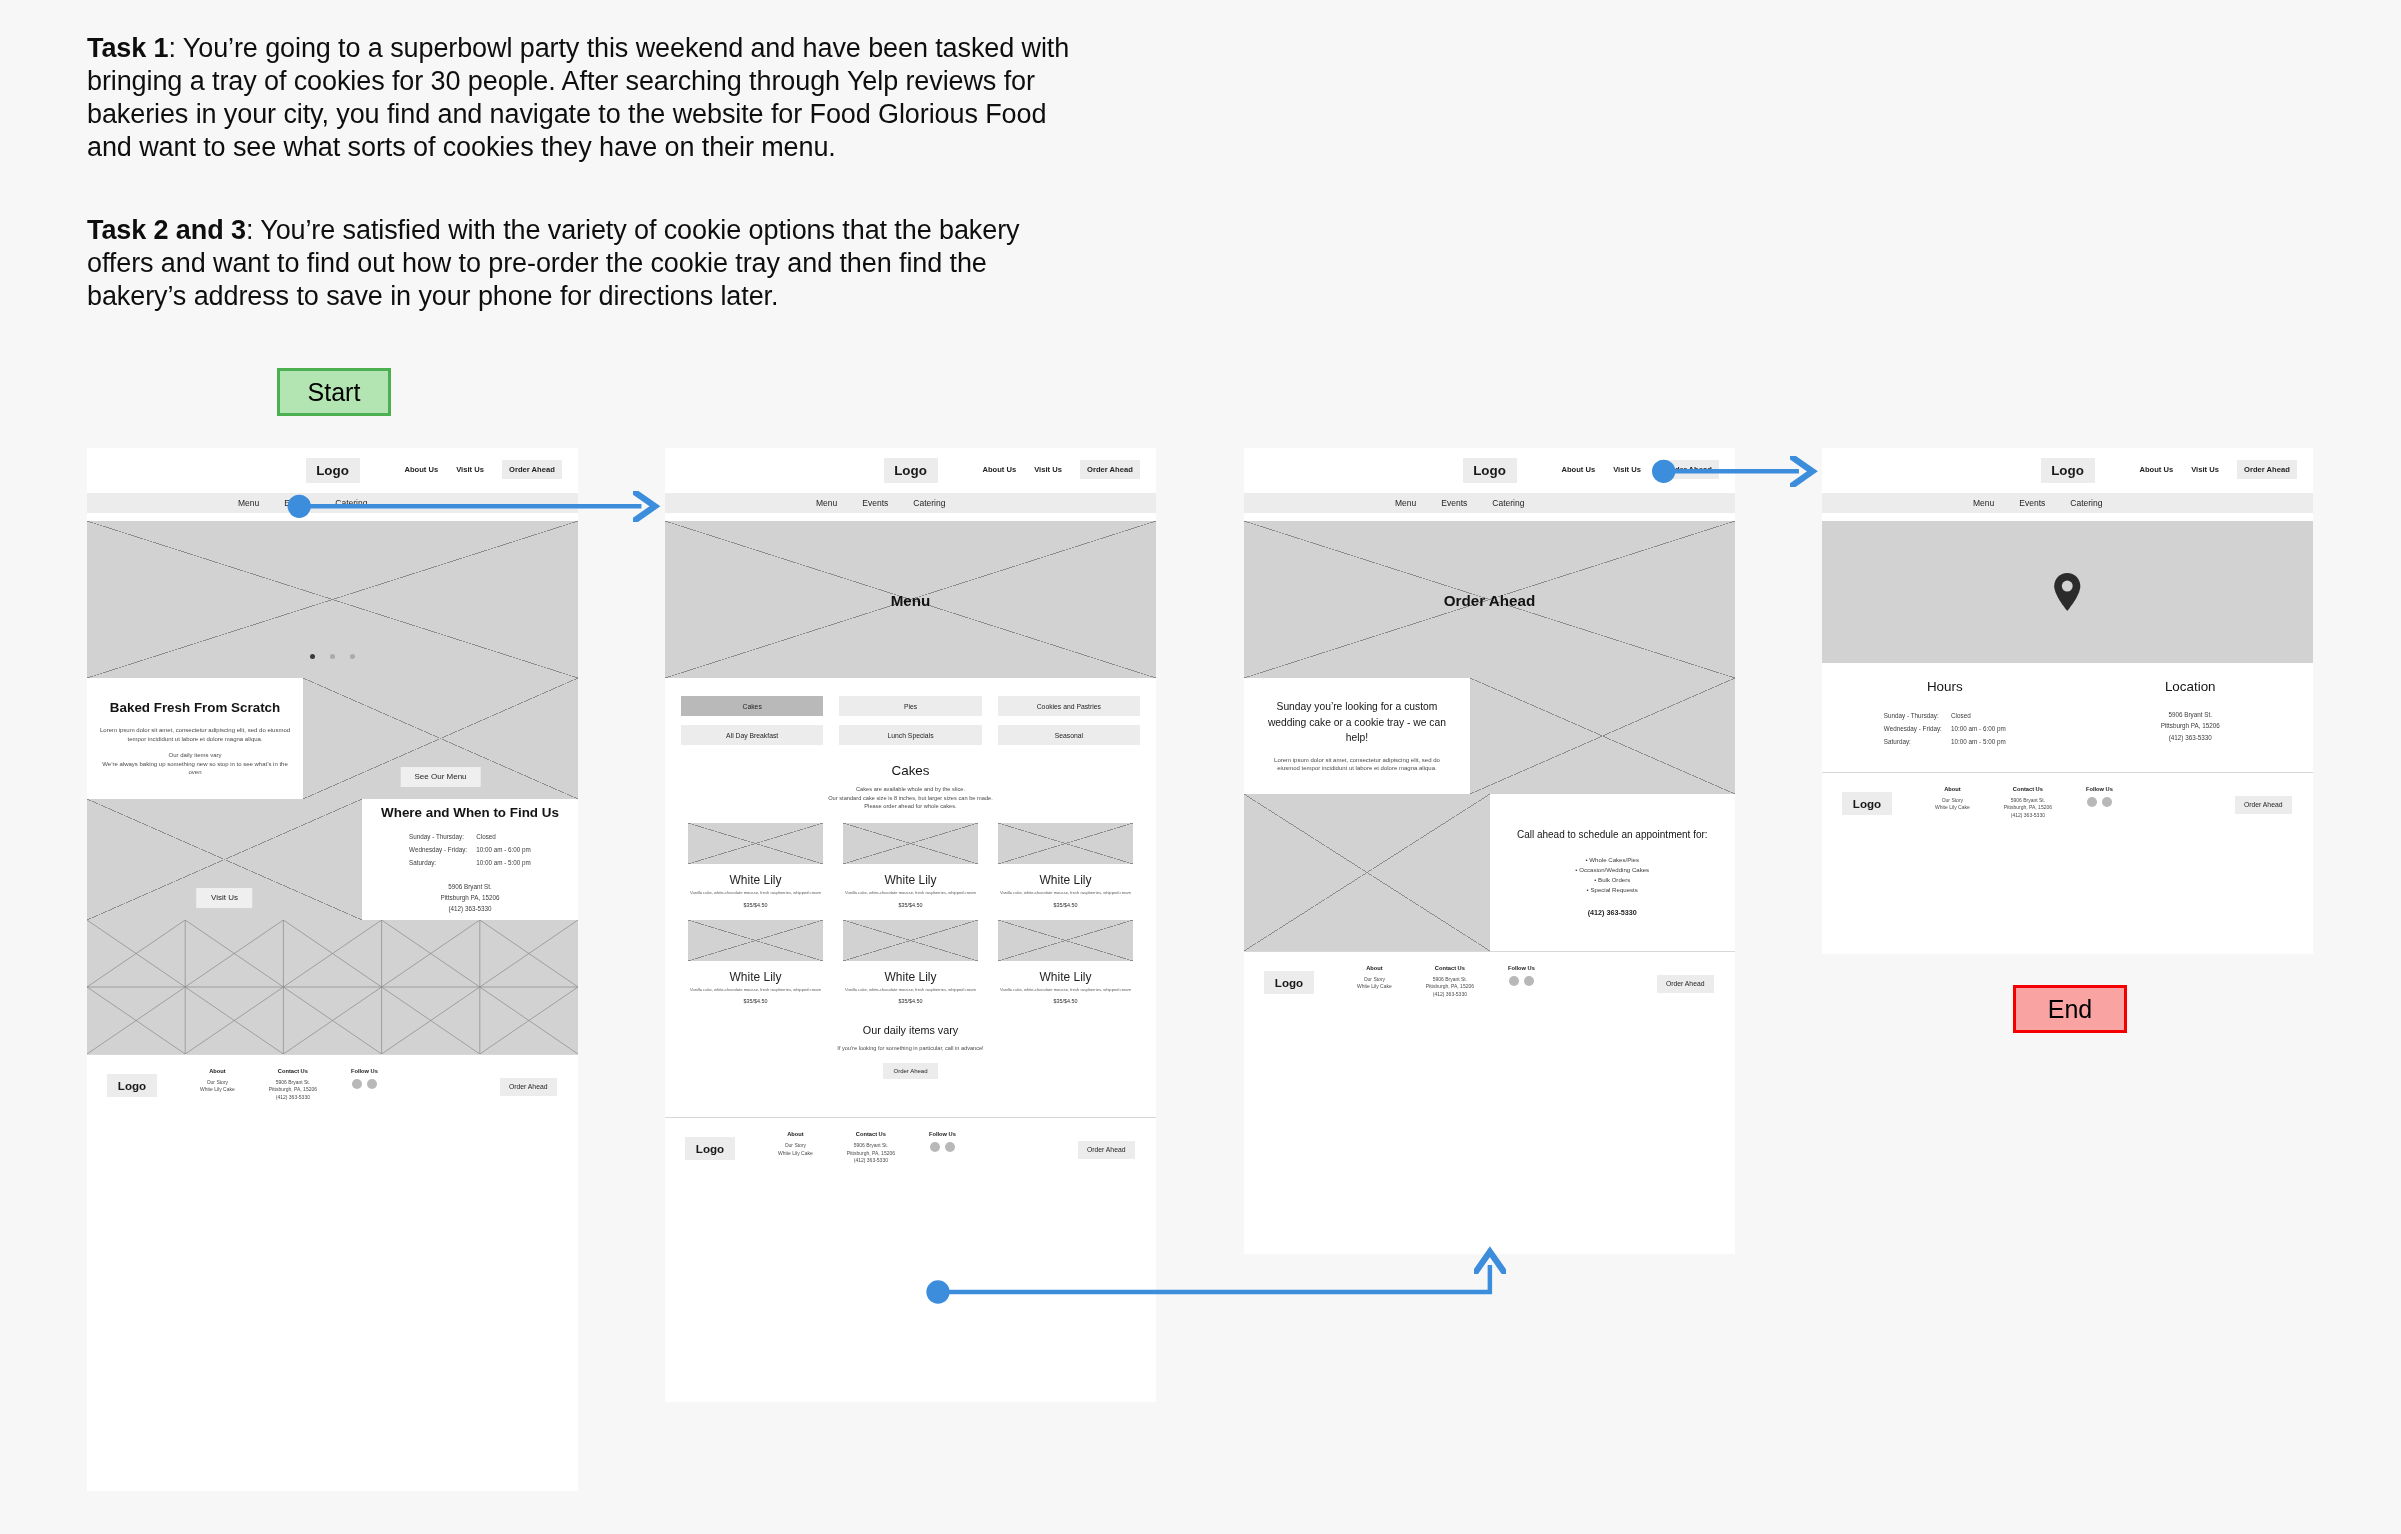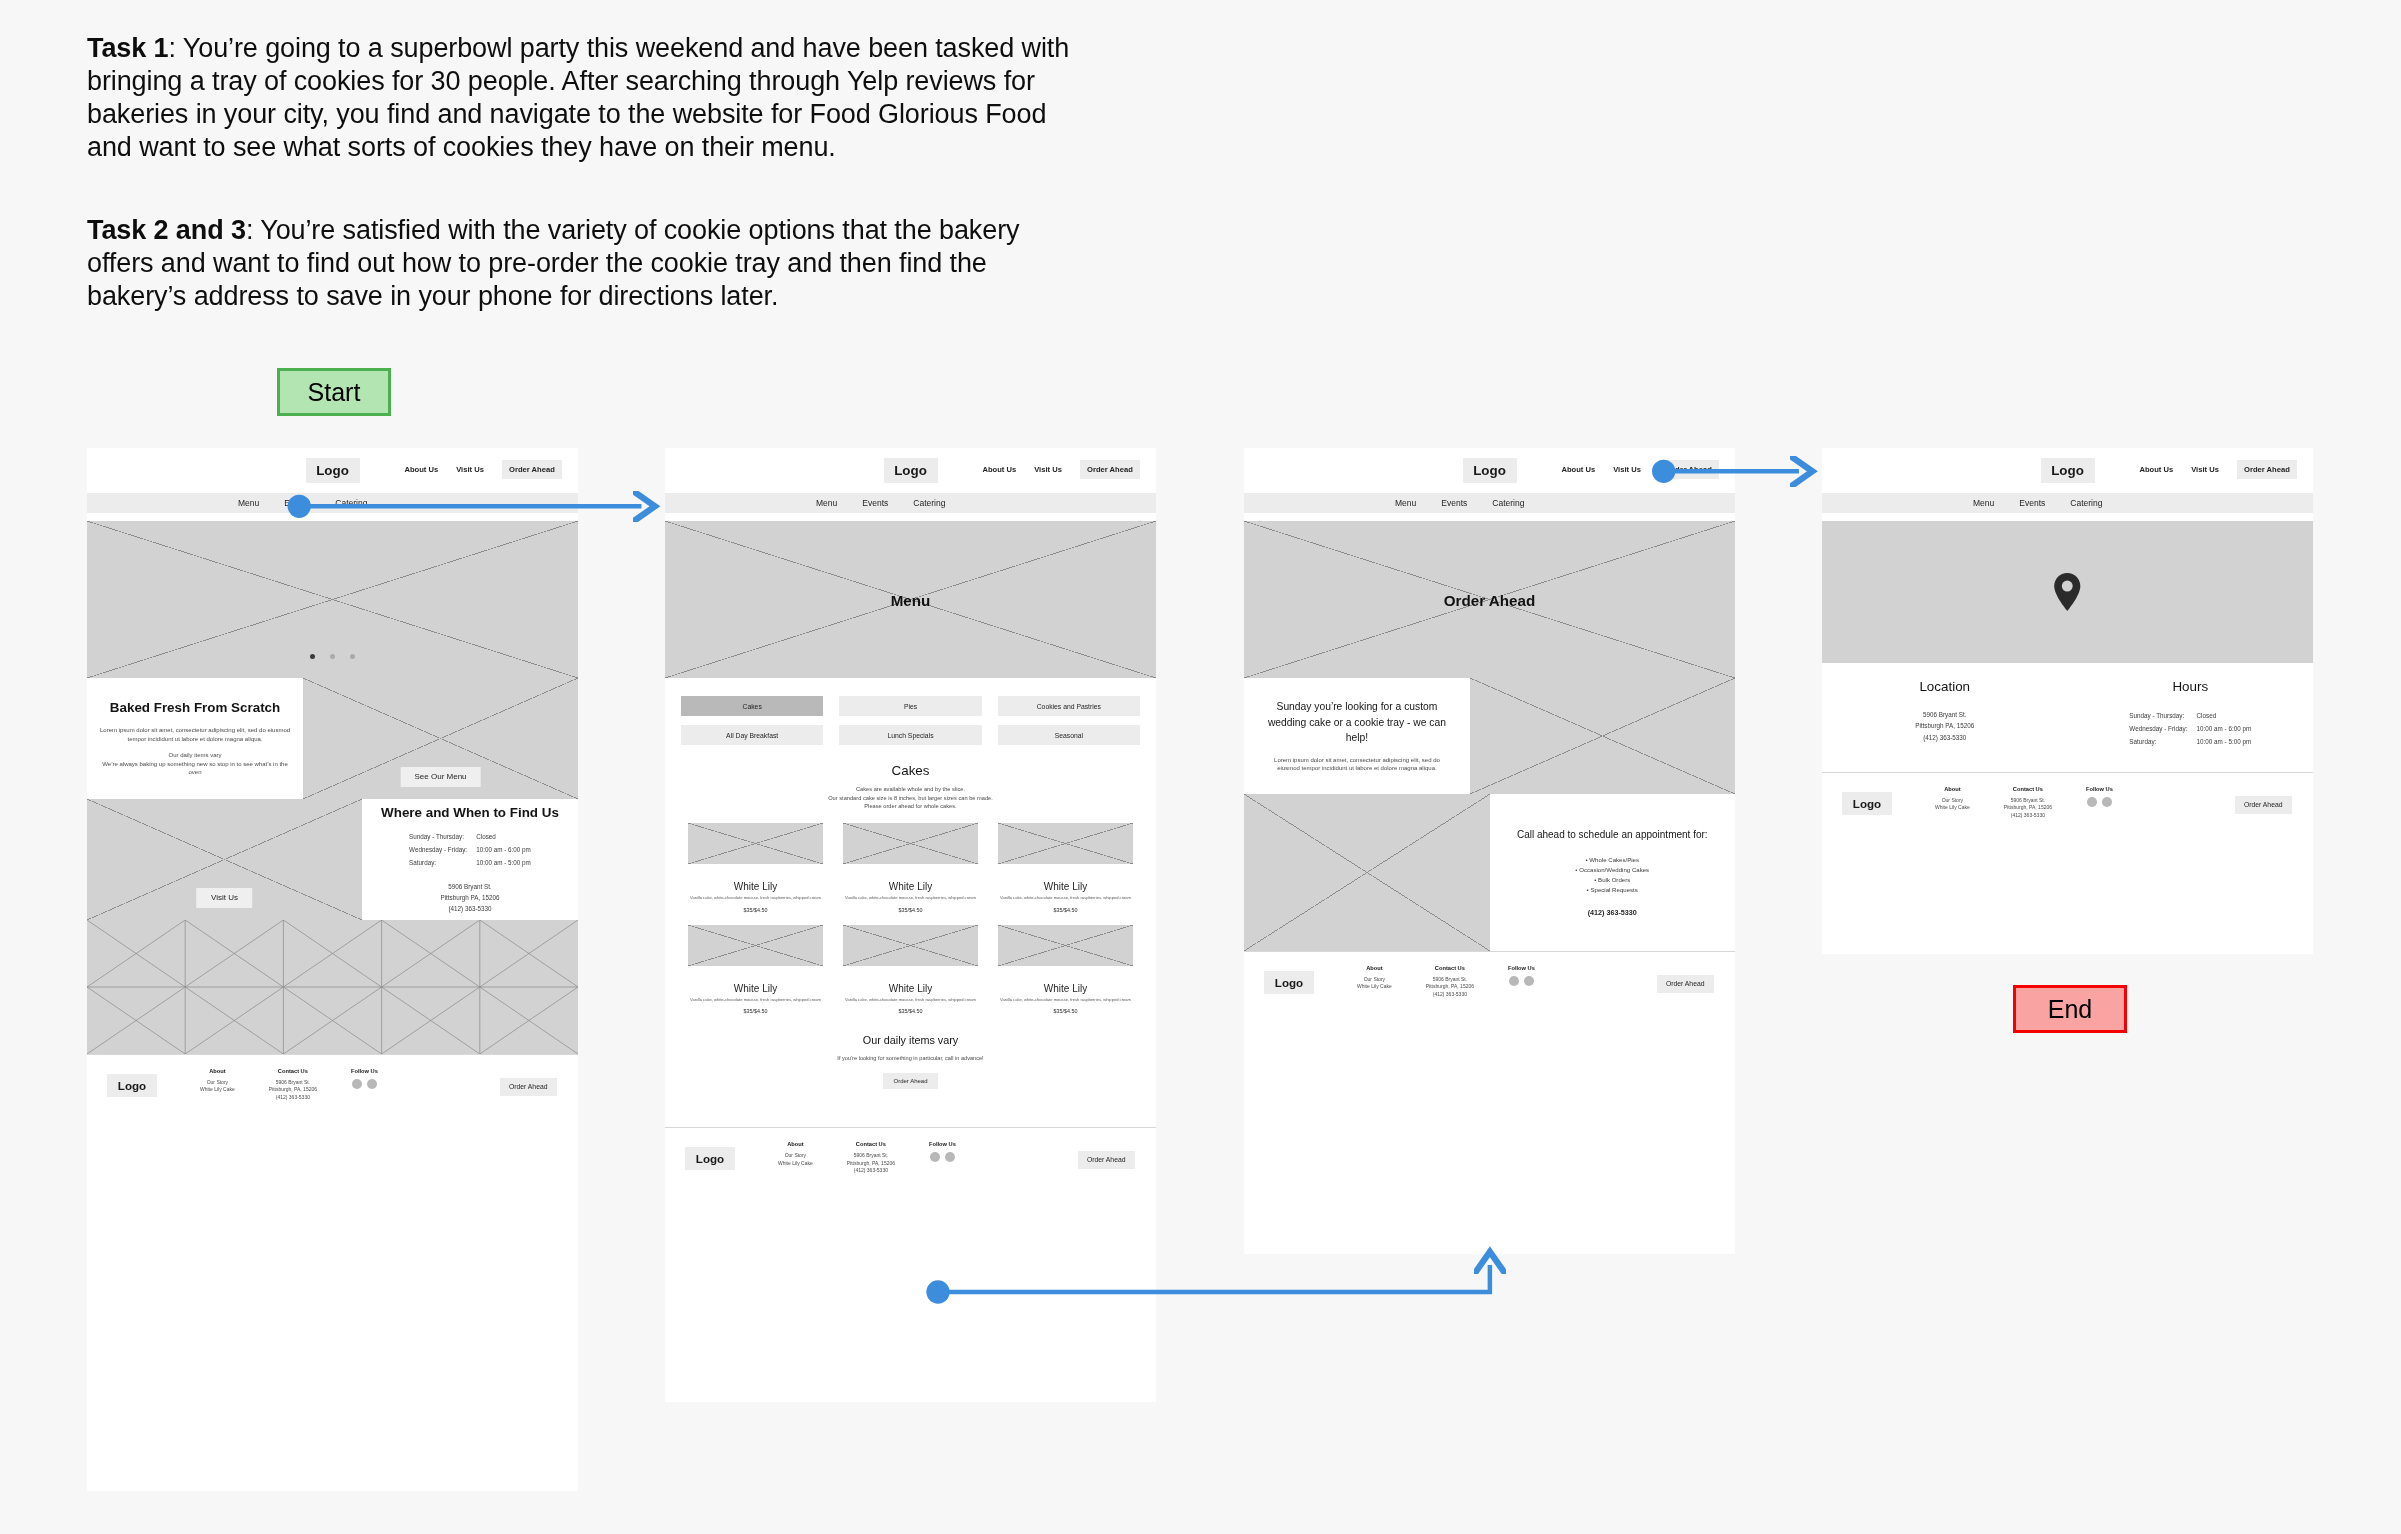--- a/index.html
+++ b/index.html
@@ -140,21 +140,21 @@
   }
   .cat-btn.active { background: #b9b9b9; }
   .menu-head { text-align: center; padding: 12.5px 0 5.4px; background: #fff; }
   .menu-head h2 { font-size: 13.4px; font-weight: normal; color: #141414; margin-bottom: 7.2px; }
   .menu-head p { font-size: 5.7px; color: #4a4a4a; line-height: 8.5px; }
   .prod-grid {
     display: grid; grid-template-columns: repeat(3, 1fr);
     gap: 12.5px 20px; padding: 7.2px 23px 5.4px 23px; background: #fff;
   }
   .prod-img { height: 41px; }
-  .prod-name { text-align: center; font-size: 10px; color: #1f1f1f; margin-top: 17px; }
+  .prod-name { text-align: center; font-size: 12px; color: #1f1f1f; margin-top: 9px; }
   .prod-desc { text-align: center; font-size: 4.1px; color: #5a5a5a; line-height: 6.3px; margin-top: 2.7px; }
   .prod-price { text-align: center; font-size: 5.4px; color: #2a2a2a; margin-top: 5.4px; }
   .vary { text-align: center; padding: 14.3px 9px 3.6px; background: #fff; }
   .vary h3 { font-size: 10.8px; font-weight: normal; color: #141414; }
   .vary p { font-size: 5.6px; color: #4a4a4a; margin-top: 9px; }
   .vary-cta {
     display: inline-block; background: #ececec; font-size: 6px;
     color: #1f1f1f; padding: 5.4px 10.8px; margin-top: 11.6px;
   }
   .spacer { background: #fff; }
@@ -511,46 +511,46 @@
 
     <div class="map">
       <svg width="30.5" height="38" viewBox="0 0 24 32">
         <path d="M12 0C5.9 0 1 4.9 1 11c0 8.2 11 21 11 21s11-12.8 11-21c0-6.1-4.9-11-11-11z" fill="#2b2b2b"></path>
         <circle cx="12" cy="11" r="4.6" fill="#d2d2d2"></circle>
       </svg>
     </div>
 
     <div class="hl-split">
       <div class="hl-col">
-        <h3>Location</h3>
-        <div class="addr" style="margin-top:0">
-          <div>5906 Bryant St.</div>
-          <div>Pittsburgh PA, 15206</div>
-          <div>(412) 363-5330</div>
-        </div>
-      </div>
-      <div class="hl-col">
         <h3>Hours</h3>
         <table class="hours-tbl">
           <tbody>
               <tr>
             <td class="lbl">Sunday - Thursday:</td>
             <td class="lbl">Closed</td>
           </tr>
           <tr>
             <td class="lbl">Wednesday - Friday:</td>
             <td class="lbl">10:00 am - 6:00 pm</td>
           </tr>
           <tr>
             <td class="lbl">Saturday:</td>
             <td class="lbl">10:00 am - 5:00 pm</td>
           </tr>
         </tbody>
           </table>
       </div>
+      <div class="hl-col">
+        <h3>Location</h3>
+        <div class="addr" style="margin-top:0">
+          <div>5906 Bryant St.</div>
+          <div>Pittsburgh PA, 15206</div>
+          <div>(412) 363-5330</div>
+        </div>
+      </div>
     </div>
 
     <div class="site-footer">
       <div class="foot-logo">Logo</div>
       <div class="foot-col first">
         <div class="foot-h">About</div>
         <div class="foot-li">Our Story</div>
         <div class="foot-li">White Lily Cake</div>
       </div>
       <div class="foot-col">

